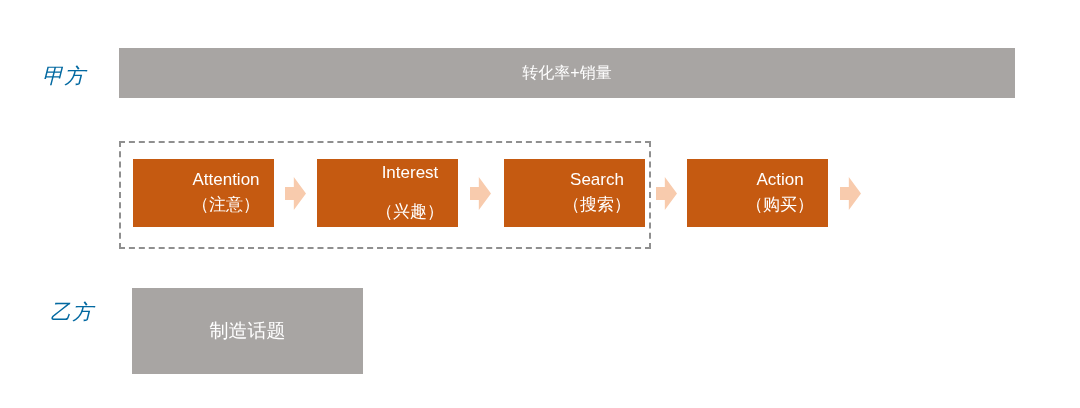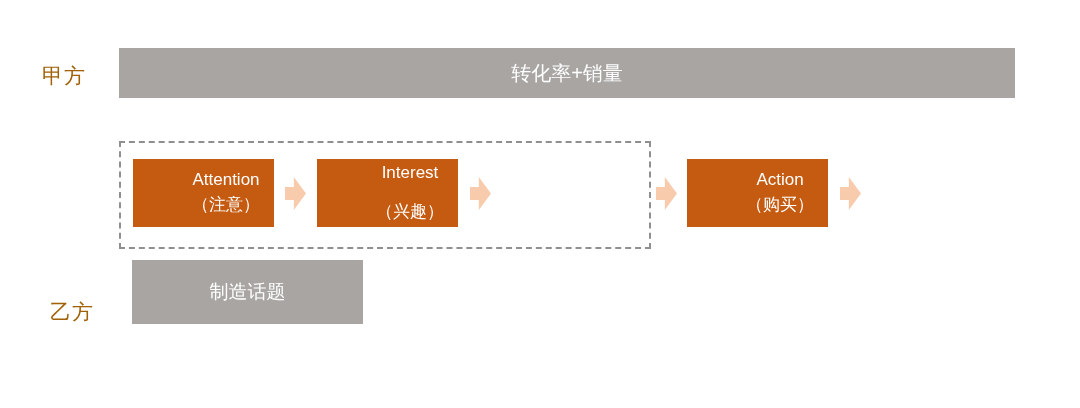--- a/index.html
+++ b/index.html
@@ -14,38 +14,39 @@
     height: 408px;
     background: #ffffff;
     overflow: hidden;
   }
 
   
   .side-label {
     position: absolute;
     left: 42px;
     width: 60px;
-    color: #a16207;
+    color: #0369a1;
     font-size: 21px;
     letter-spacing: 1px;
     text-align: left;
+    font-style: italic;
   }
   .side-label.party-a { top: 62px; }
   .side-label.party-b { top: 298px; text-align: center; }
 
   
   .top-bar {
     position: absolute;
     left: 119px;
     top: 48px;
     width: 896px;
     height: 50px;
     background: #a8a5a3;
     color: #ffffff;
-    font-size: 20px;
+    font-size: 16px;
     display: flex;
     align-items: center;
     justify-content: center;
   }
 
   
   .dashed-frame {
     position: absolute;
     left: 119px;
     top: 141px;
@@ -88,22 +89,22 @@
     clip-path: polygon(0% 30%, 42% 30%, 42% 0%, 100% 50%, 42% 100%, 42% 70%, 0% 70%);
   }
   .arrow-1 { left: 285px; }
   .arrow-2 { left: 470px; }
   .arrow-3 { left: 656px; }
   .arrow-4 { left: 840px; }
 
   
   .bottom-box {
     position: absolute;
-    top: 260px;
-    height: 64px;
+    top: 288px;
+    height: 86px;
     background: #a8a5a3;
     color: #ffffff;
     font-size: 19px;
     display: flex;
     align-items: center;
     justify-content: center;
   }
   .bottom-box-1 { left: 132px; width: 231px; }
   .bottom-box-2 { left: 379px; width: 239px; }
 </style>
@@ -127,20 +128,24 @@
 
   <div class="flow-arrow arrow-1"></div>
 
   <div class="stage stage-2">
     <span>Interest</span>
     <span>（兴趣）</span>
   </div>
 
   <div class="flow-arrow arrow-2"></div>
 
+  <div class="stage stage-3">
+    <span>Search</span>
+    <span>（搜索）</span>
+  </div>
 
   <div class="flow-arrow arrow-3"></div>
 
   <div class="stage stage-4">
     <span>Action</span>
     <span>（购买）</span>
   </div>
 
   <div class="flow-arrow arrow-4"></div>
 

